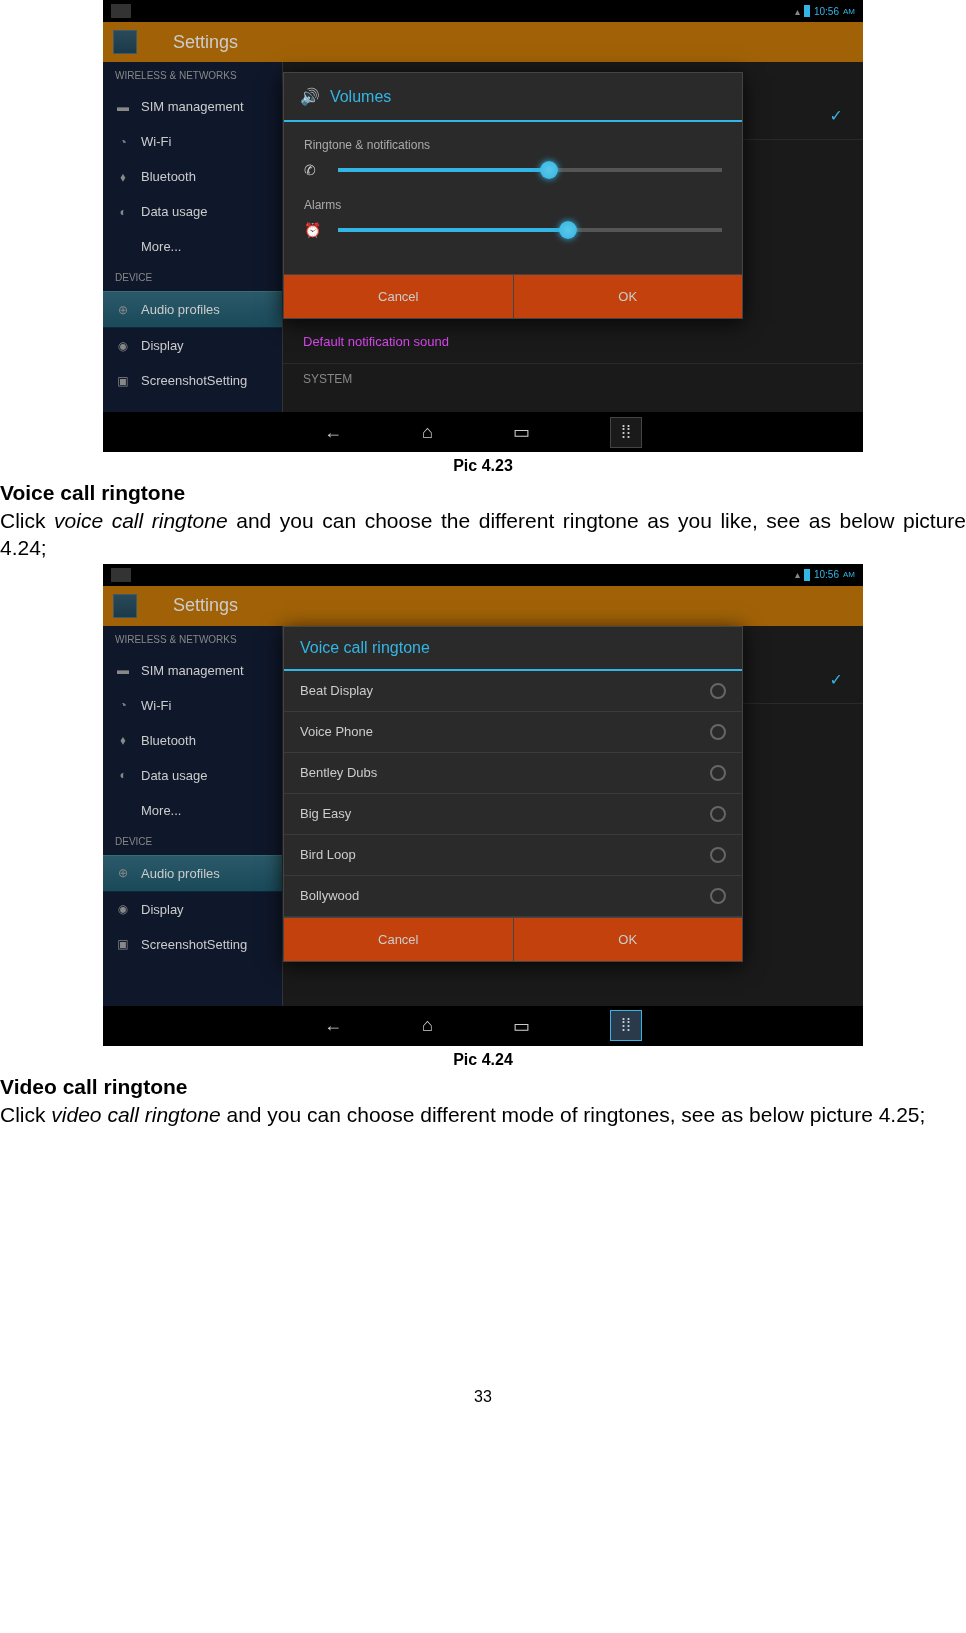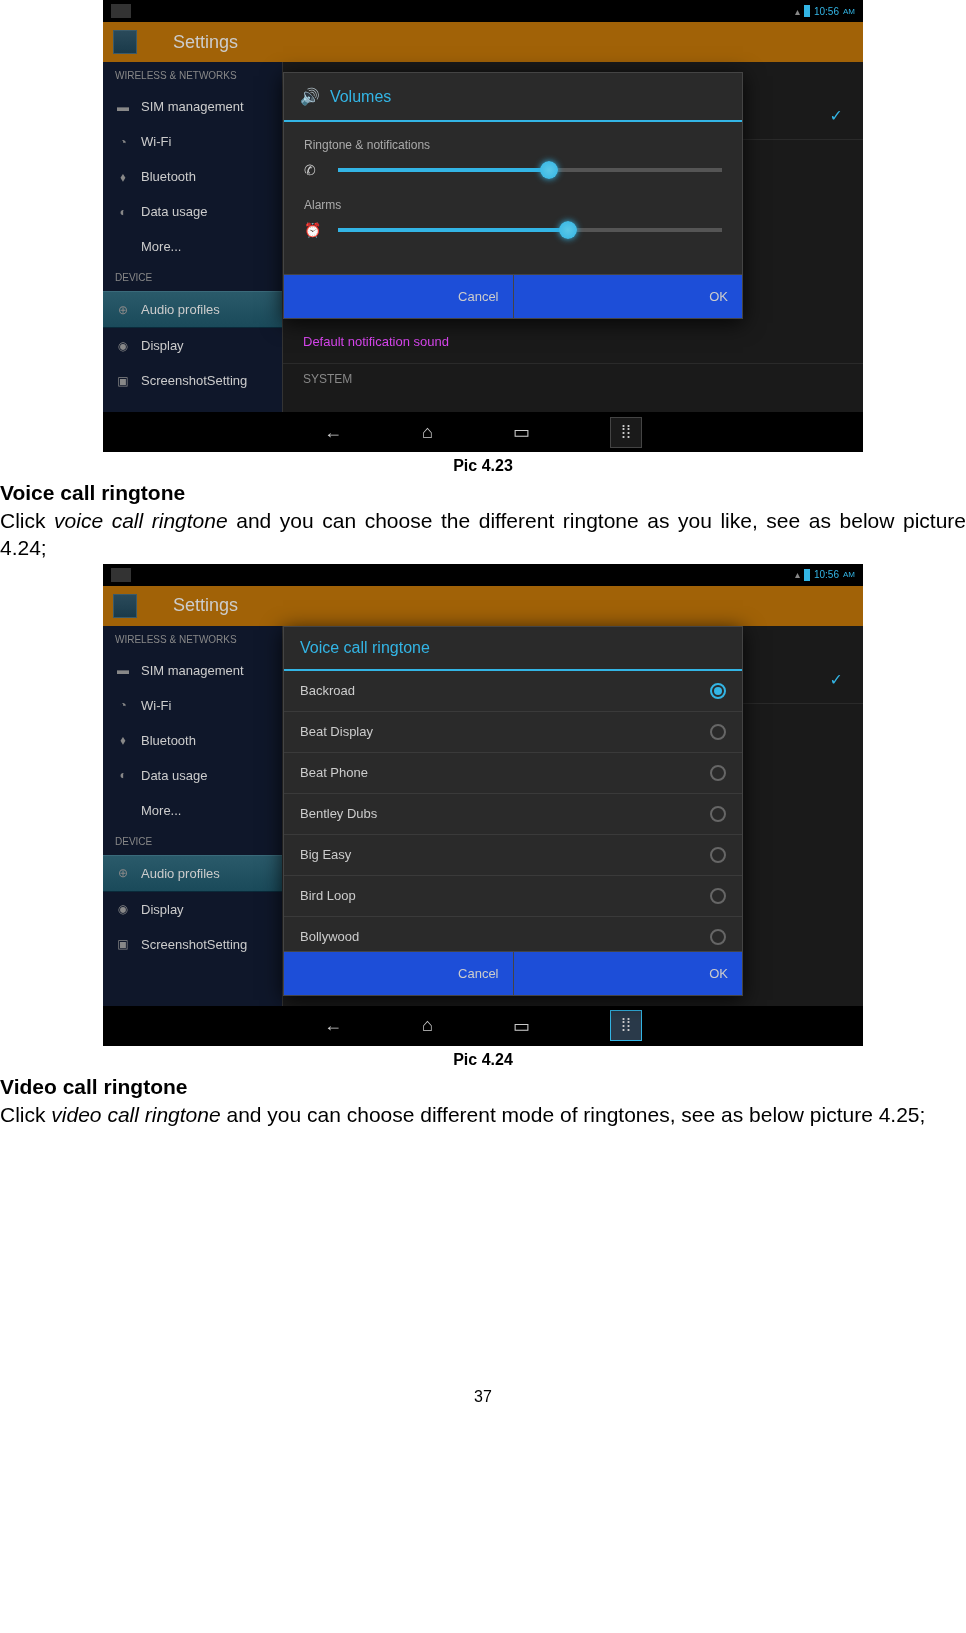--- a/index.html
+++ b/index.html
@@ -139,24 +139,24 @@
       box-shadow: 0 0 6px #33b5e5;
     }
     
     .dialog-buttons {
       display: flex;
       border-top: 1px solid #444;
     }
     .dialog-btn {
       flex: 1;
       padding: 14px;
-      text-align: right;
+      text-align: center;
       color: #ccc;
       font-size: 13px;
-      background: #1d4ed8;
+      background: #c2410c;
     }
     .dialog-btn:first-child { border-right: 1px solid #444; }
     
     .list-dialog-body {
       max-height: 280px;
       overflow: hidden;
     }
     .ringtone-item {
       display: flex;
       justify-content: space-between;
@@ -394,29 +394,25 @@
         <span class="check-icon">✓</span>
       </div>
     </div>
     <div class="dialog-overlay" style="padding-top:0">
       <div class="dialog">
         <div class="dialog-header" style="padding:12px 16px">
           <span class="dialog-title">Voice call ringtone</span>
         </div>
         <div class="list-dialog-body" id="ringtone-list">
             <div class="ringtone-item">
-              <span>Backroad</span>
-              <span class="radio selected"></span>
-            </div>
-            <div class="ringtone-item">
               <span>Beat Display</span>
               <span class="radio"></span>
             </div>
             <div class="ringtone-item">
-              <span>Beat Phone</span>
+              <span>Voice Phone</span>
               <span class="radio"></span>
             </div>
             <div class="ringtone-item">
               <span>Bentley Dubs</span>
               <span class="radio"></span>
             </div>
             <div class="ringtone-item">
               <span>Big Easy</span>
               <span class="radio"></span>
             </div>
@@ -444,13 +440,13 @@
   </div>
 </div>
 
 <div class="caption">Pic 4.24</div>
 
 <div class="heading">Video call ringtone</div>
 <div class="body-text">
   <span>Click </span><span class="italic">video call ringtone</span><span> and you can choose different mode of ringtones, see as below picture 4.25;</span>
 </div>
 
-<div class="page-num">37</div>
+<div class="page-num">33</div>
 
 </body></html>

